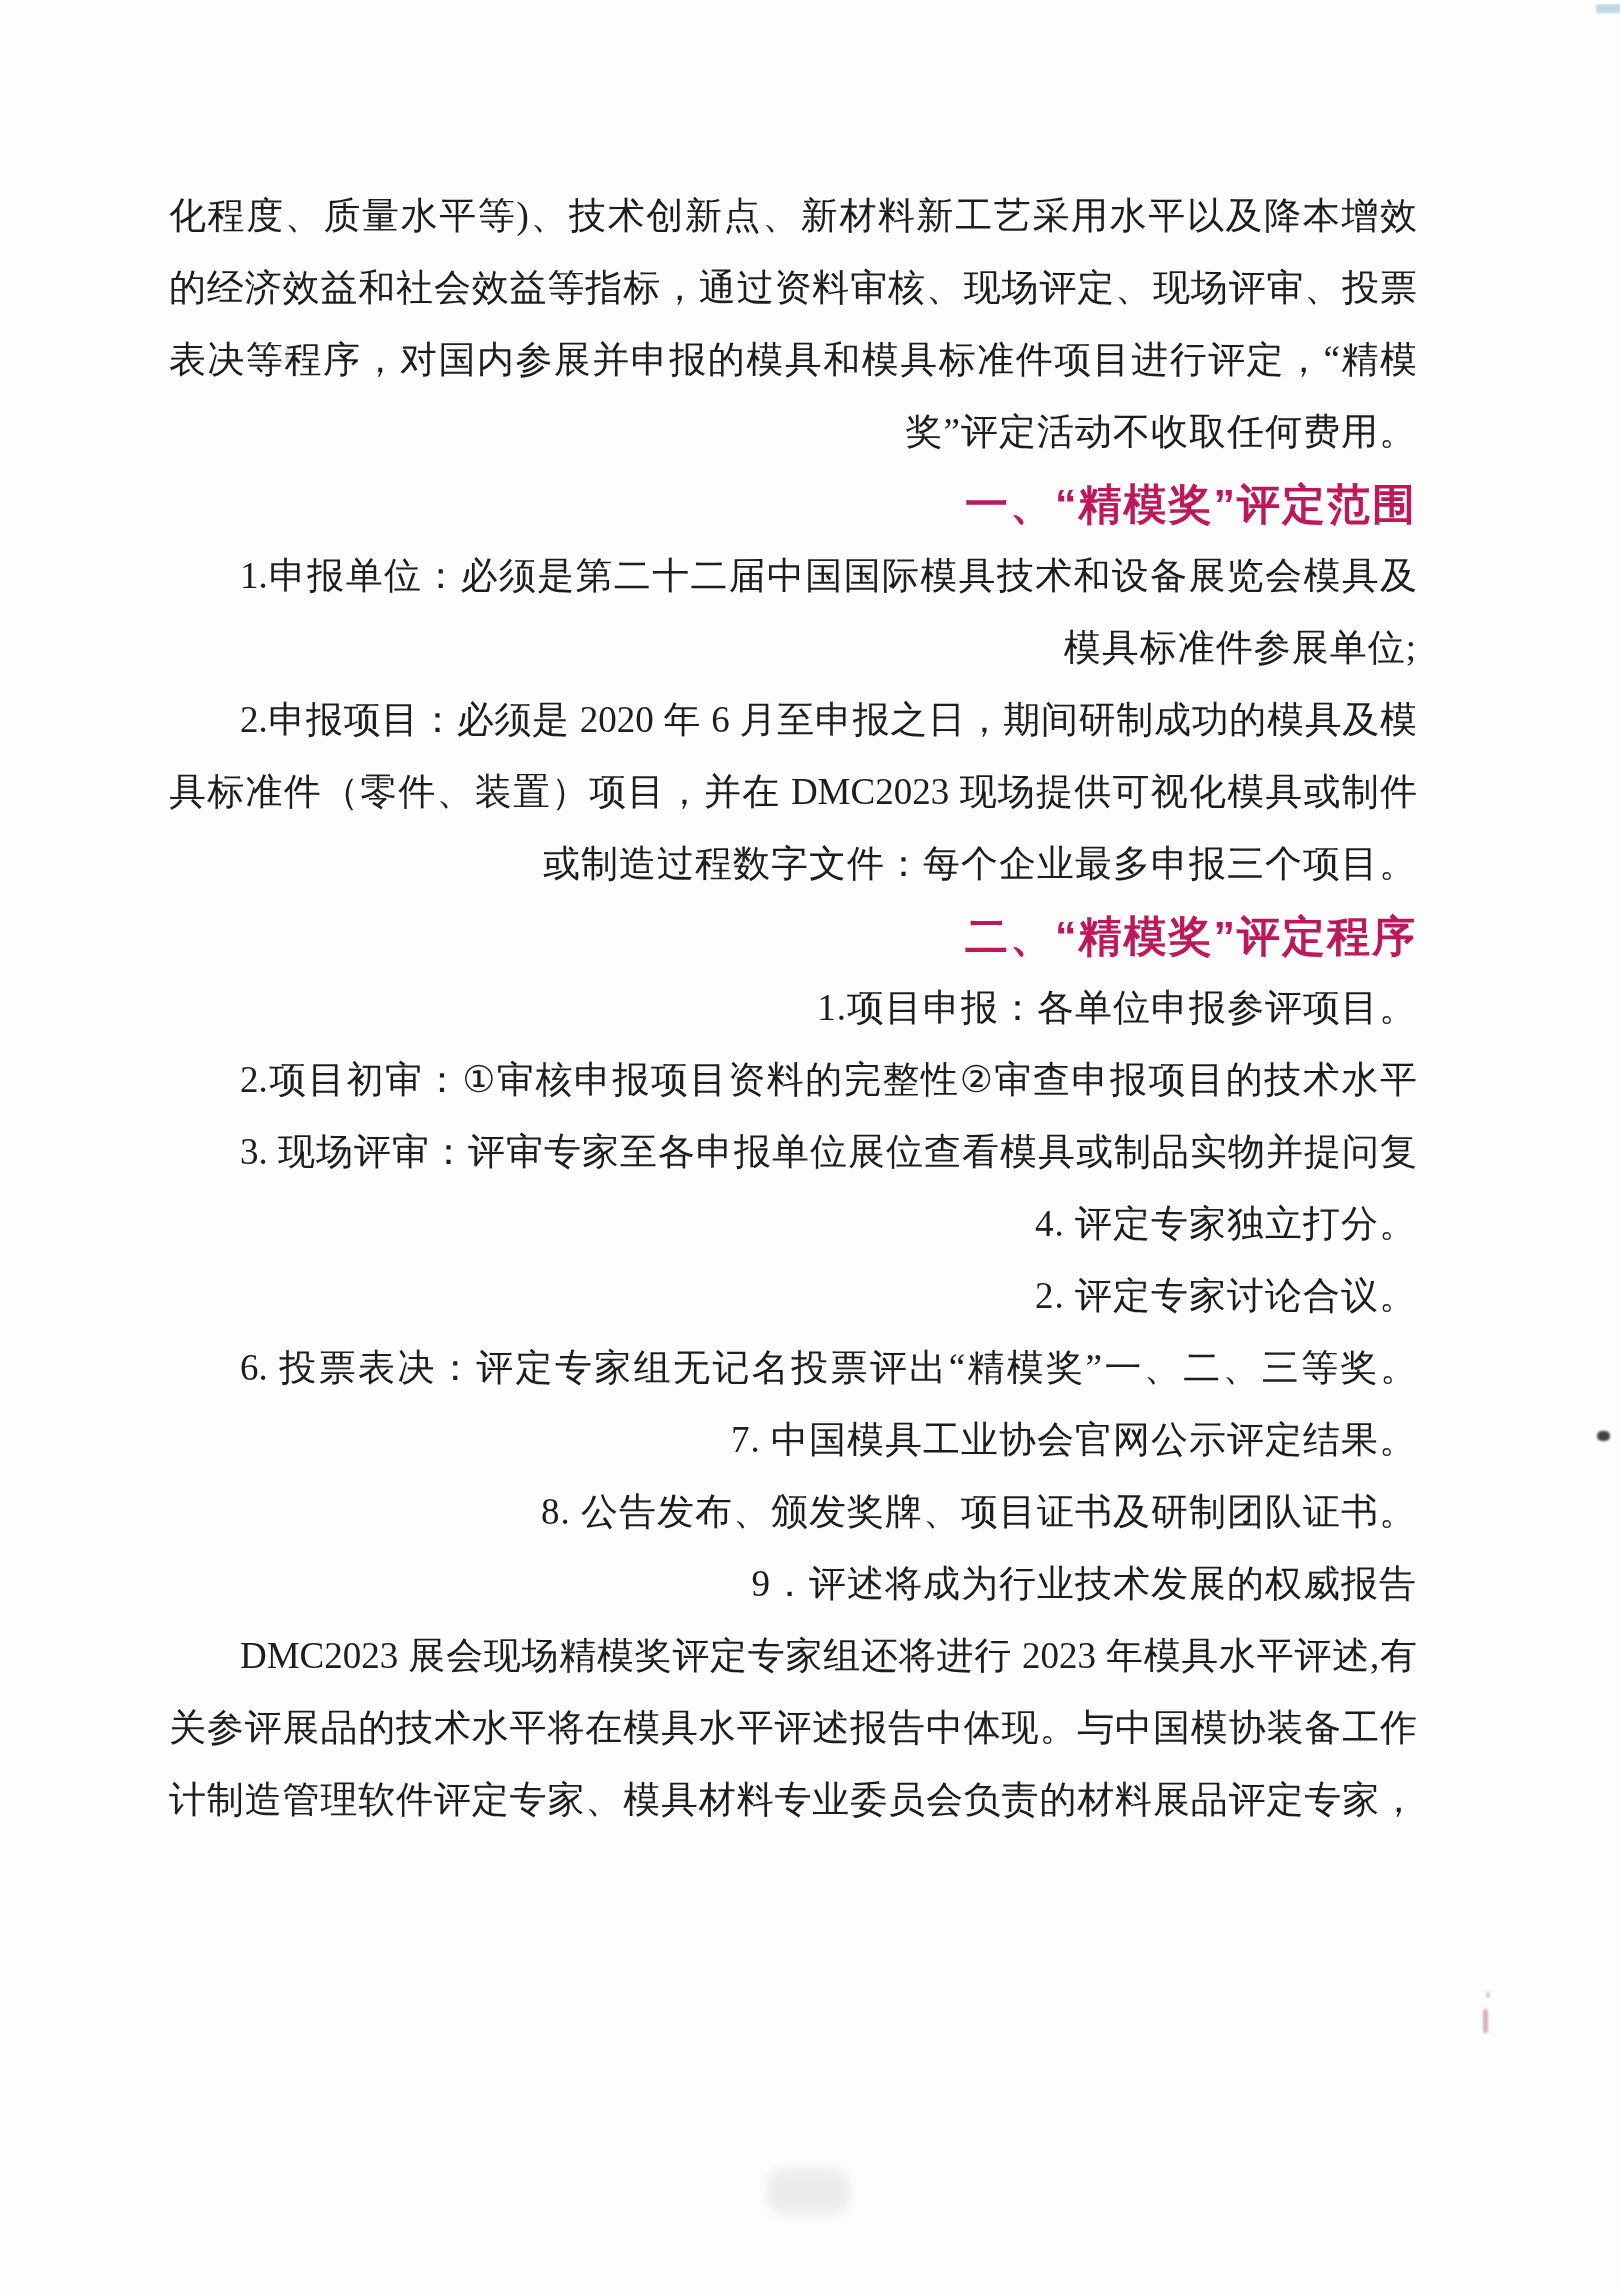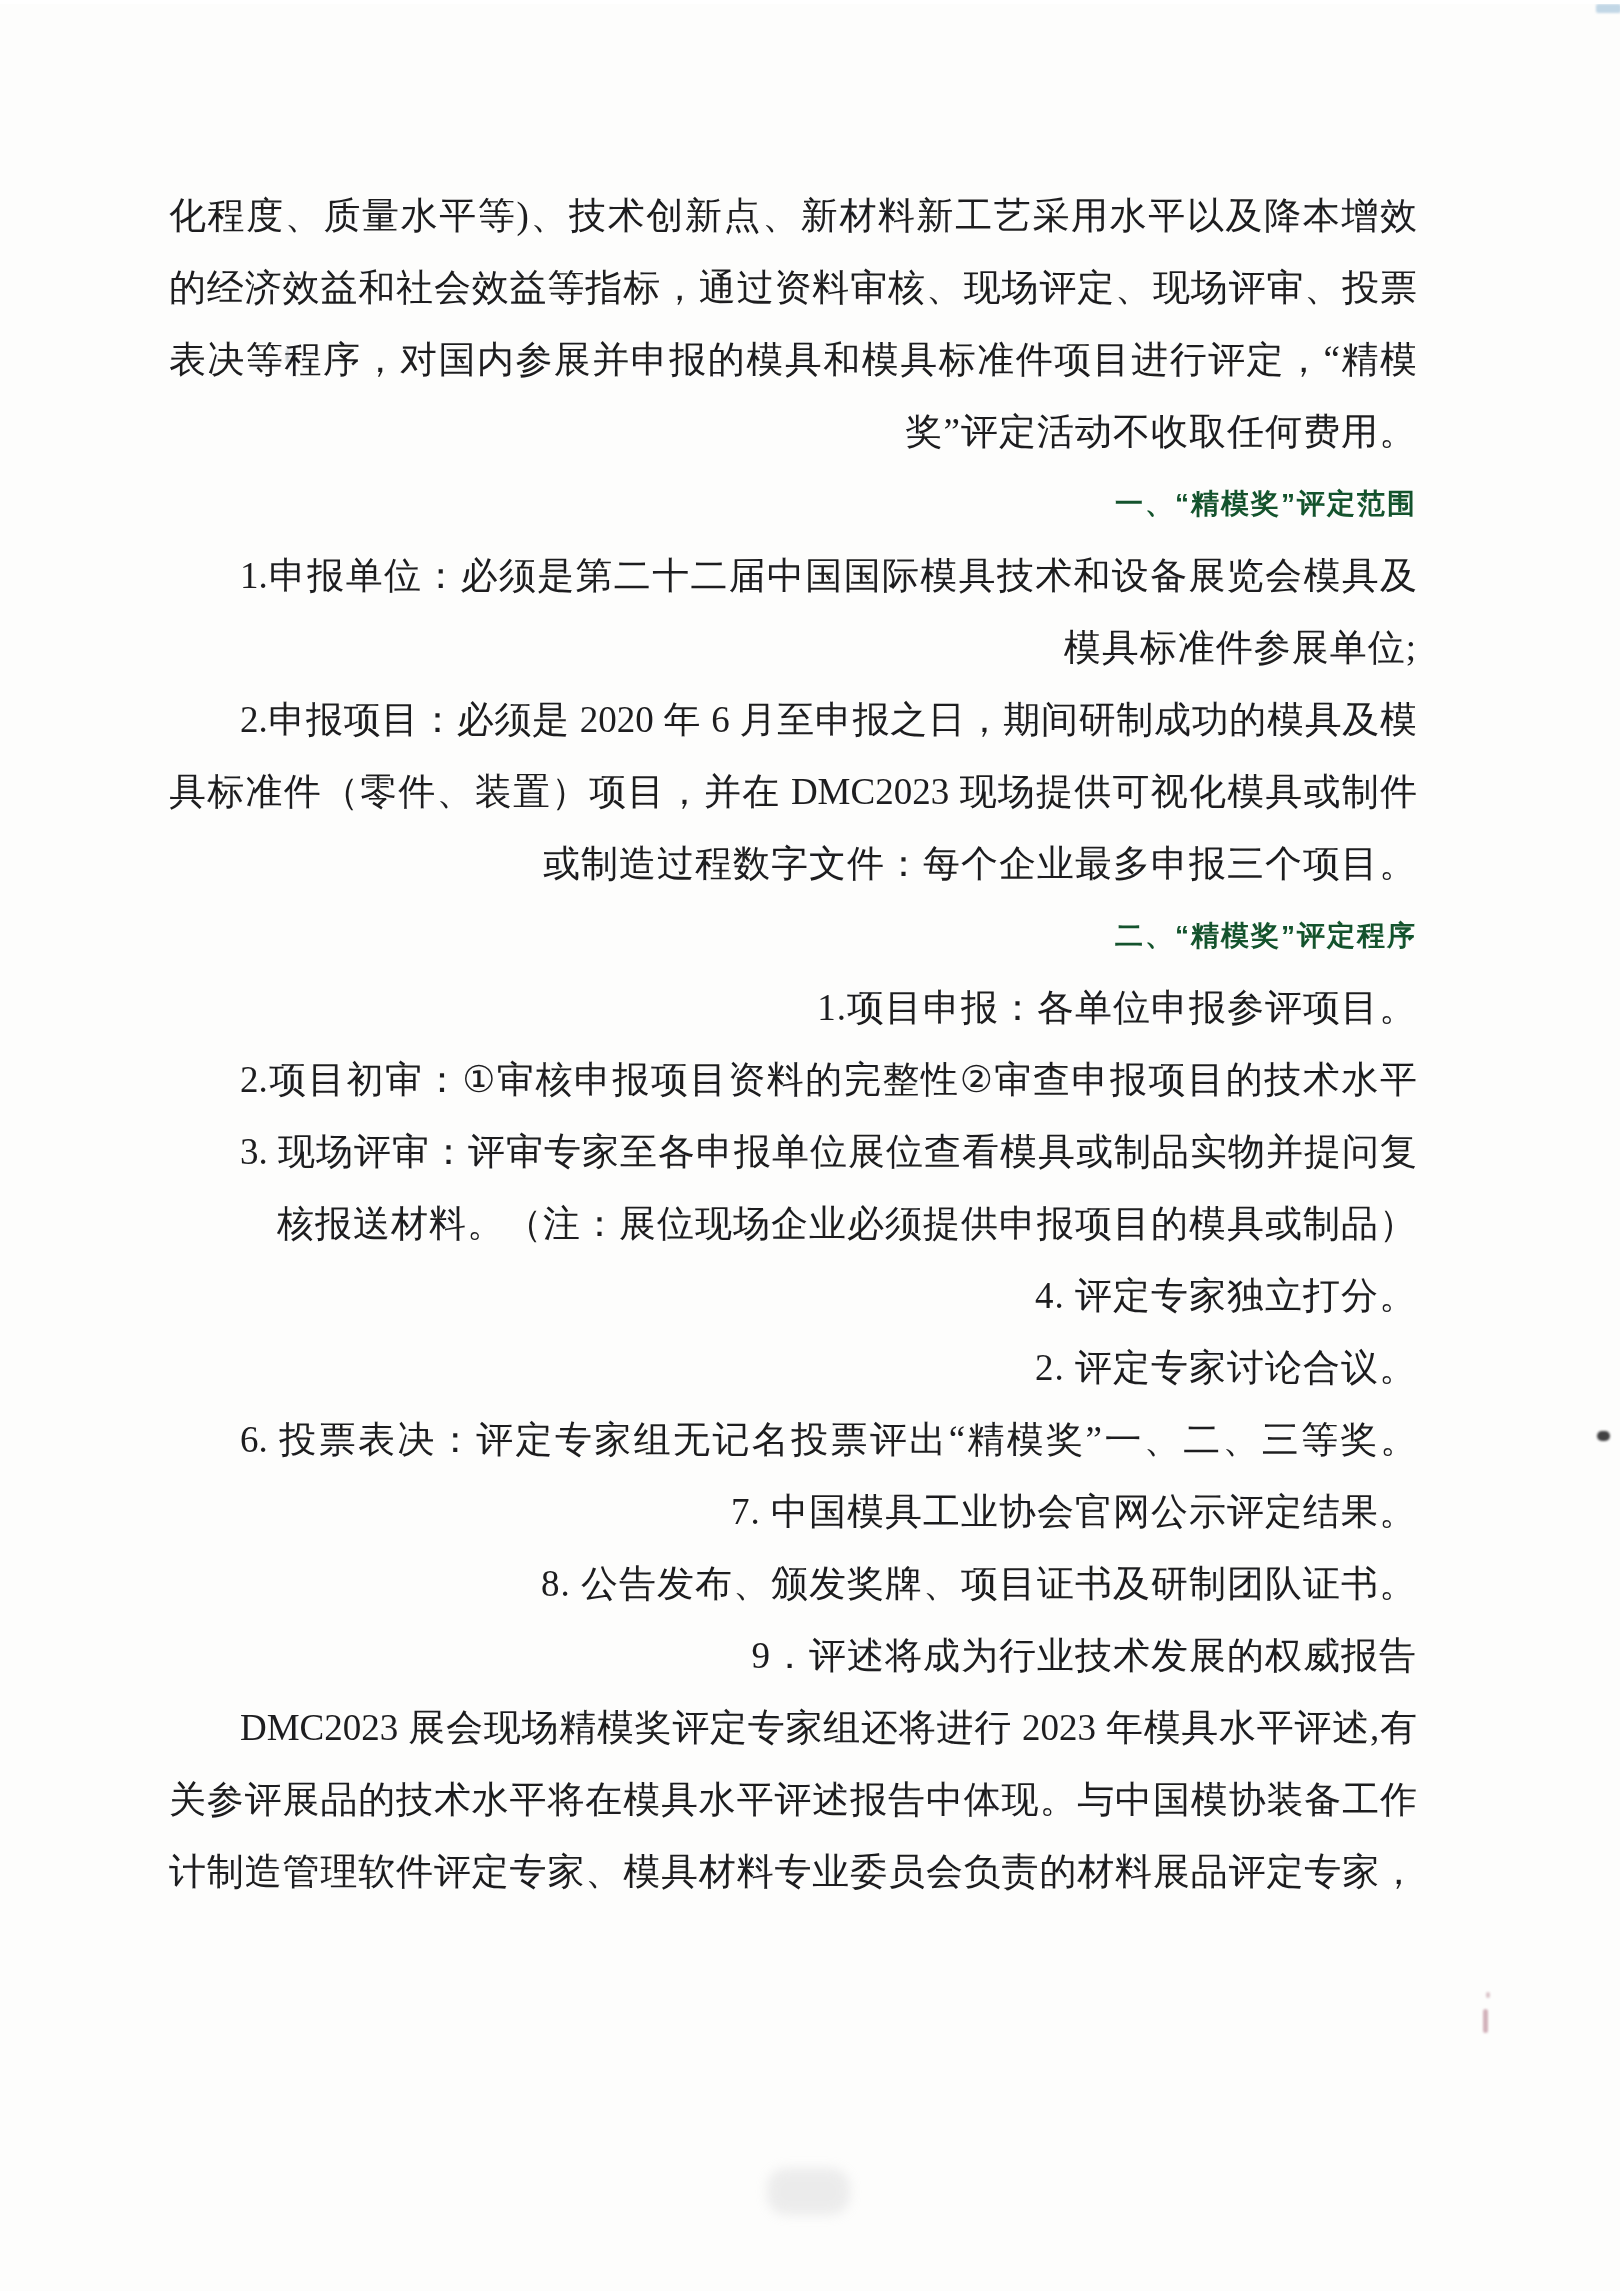--- a/index.html
+++ b/index.html
@@ -26,21 +26,21 @@
   .line.justify{
     white-space:normal;
     text-align:justify;
     text-align-last:justify;
     text-justify:inter-character;
     letter-spacing:0;
   }
   .line.indent{ padding-left:71px; }
   .line.heading{
     font-family:"Liberation Sans","DejaVu Sans",sans-serif;
-    font-weight:700;font-size:28px;color:#14532d;
+    font-weight:700;font-size:43px;color:#be185d;
     letter-spacing:2px;
   }
   .artifact{ position:absolute; pointer-events:none; }
 </style>
 </head>
 <body>
 
 <div class="page">
   <div class="text-block" id="doc-body">
       <div class="line body justify">化程度、质量水平等)、技术创新点、新材料新工艺采用水平以及降本增效</div>
@@ -50,21 +50,20 @@
       <div class="line heading indent">一、“精模奖”评定范围</div>
       <div class="line body justify indent">1.申报单位：必须是第二十二届中国国际模具技术和设备展览会模具及</div>
       <div class="line body">模具标准件参展单位;</div>
       <div class="line body justify indent">2.申报项目：必须是 2020 年 6 月至申报之日，期间研制成功的模具及模</div>
       <div class="line body justify">具标准件（零件、装置）项目，并在 DMC2023 现场提供可视化模具或制件</div>
       <div class="line body">或制造过程数字文件：每个企业最多申报三个项目。</div>
       <div class="line heading indent">二、“精模奖”评定程序</div>
       <div class="line body indent">1.项目申报：各单位申报参评项目。</div>
       <div class="line body justify indent">2.项目初审：①审核申报项目资料的完整性②审查申报项目的技术水平</div>
       <div class="line body justify indent">3. 现场评审：评审专家至各申报单位展位查看模具或制品实物并提问复</div>
-      <div class="line body">核报送材料。（注：展位现场企业必须提供申报项目的模具或制品）</div>
       <div class="line body indent">4. 评定专家独立打分。</div>
       <div class="line body indent">2. 评定专家讨论合议。</div>
       <div class="line body justify indent">6. 投票表决：评定专家组无记名投票评出“精模奖”一、二、三等奖。</div>
       <div class="line body indent">7. 中国模具工业协会官网公示评定结果。</div>
       <div class="line body indent">8. 公告发布、颁发奖牌、项目证书及研制团队证书。</div>
       <div class="line body indent">9．评述将成为行业技术发展的权威报告</div>
       <div class="line body justify indent">DMC2023 展会现场精模奖评定专家组还将进行 2023 年模具水平评述,有</div>
       <div class="line body justify">关参评展品的技术水平将在模具水平评述报告中体现。与中国模协装备工作</div>
       <div class="line body justify">计制造管理软件评定专家、模具材料专业委员会负责的材料展品评定专家，</div>
     </div>

